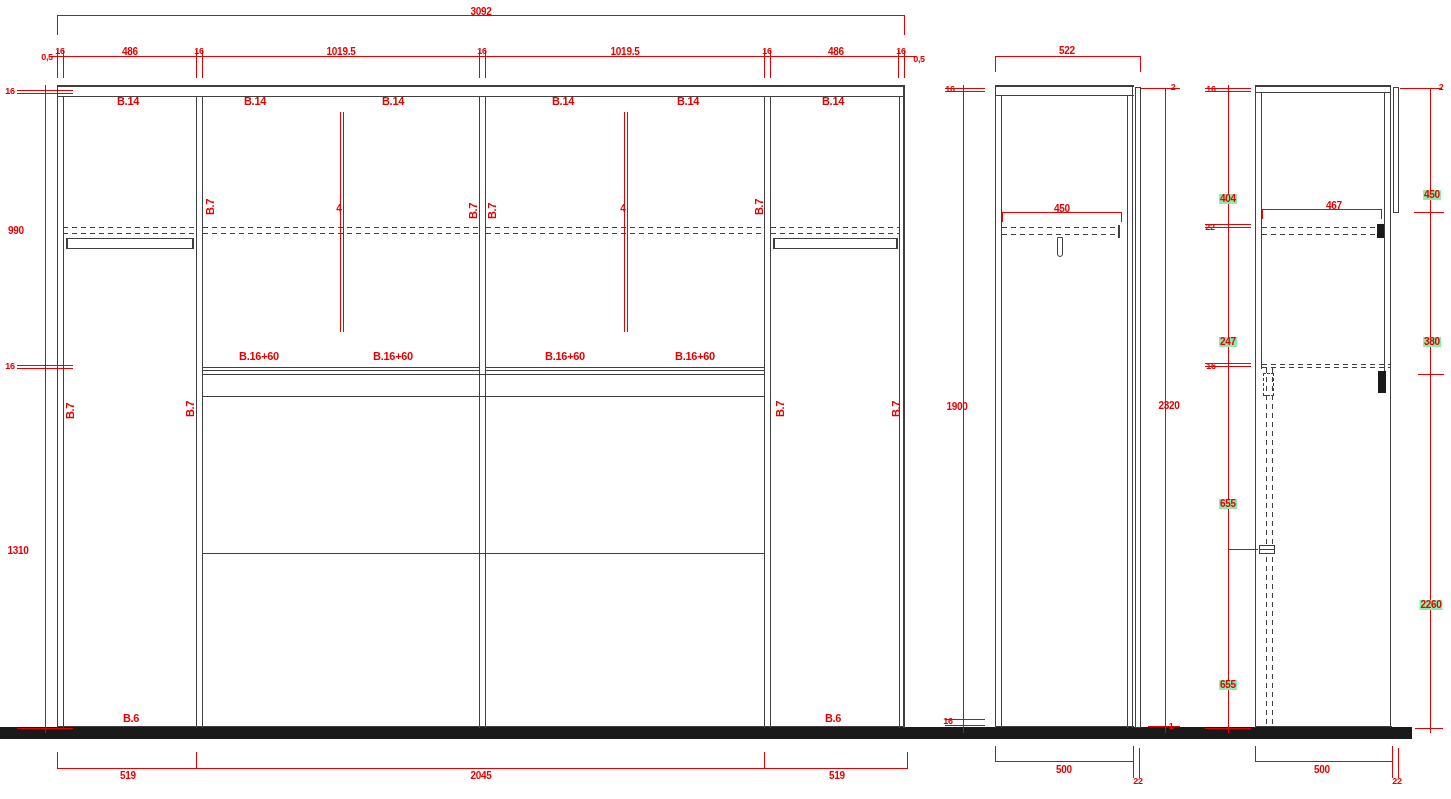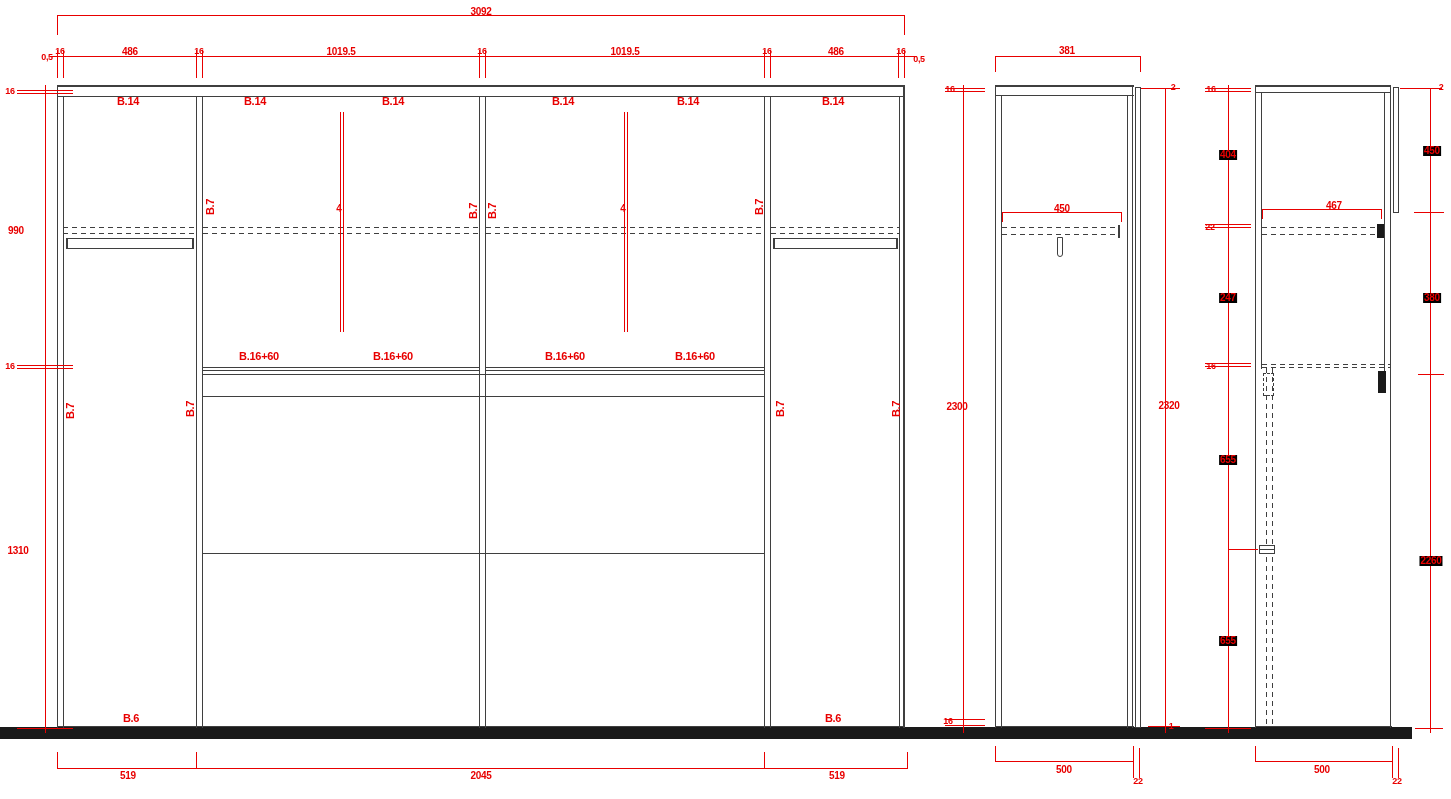--- a/index.html
+++ b/index.html
@@ -13,21 +13,21 @@
   .dh{position:absolute;height:1px;background:repeating-linear-gradient(to right,#3f3f3f 0 5px,transparent 5px 9px);}
   .dv{position:absolute;width:1px;background:repeating-linear-gradient(to bottom,#3f3f3f 0 5px,transparent 5px 9px);}
   
   .box{position:absolute;border:1px solid #3f3f3f;background:#fff;box-sizing:border-box;}
   .dbox{position:absolute;border:1px dashed #3f3f3f;background:#fff;box-sizing:border-box;}
   .blk{position:absolute;background:#1a1a1a;}
   
   .lbl{position:absolute;transform:translateX(-50%);color:#e80000;
        font:bold 10px/1 "Liberation Sans",sans-serif;white-space:nowrap;letter-spacing:-0.3px;}
   .lbl.rot{transform:translate(-50%,-50%) rotate(-90deg);}
-  .lbl.bg{background:#000000;padding:0 1px;}
+  .lbl.bg{background:#86efac;padding:0 1px;margin-top:44px;}
   .lbl.big{font-size:11px;}
 </style>
 </head>
 <body>
 
 <div id="canvas">
 
   <div class="blk" style="left:0;top:727px;width:1412px;height:12px;"></div>
 
   <div class="g" style="left:57px;top:85px;width:848px;height:2px;"></div>
@@ -218,24 +218,24 @@
   <span class="lbl big rot" style="left:190px;top:409px;">B.7</span>
   <span class="lbl big rot" style="left:210px;top:207px;">B.7</span>
   <span class="lbl big rot" style="left:473px;top:211px;">B.7</span>
   <span class="lbl big rot" style="left:492px;top:211px;">B.7</span>
   <span class="lbl big rot" style="left:759px;top:207px;">B.7</span>
   <span class="lbl big rot" style="left:780px;top:409px;">B.7</span>
   <span class="lbl big rot" style="left:896px;top:409px;">B.7</span>
   <span class="lbl" style="left:339px;top:204px;">4</span>
   <span class="lbl" style="left:623px;top:204px;">4</span>
 
-  <span class="lbl" style="left:1067px;top:46px;">381</span>
+  <span class="lbl" style="left:1067px;top:46px;">522</span>
   <span class="lbl" style="left:950px;top:85px;font-size:9px;">16</span>
   <span class="lbl" style="left:1062px;top:204px;">450</span>
-  <span class="lbl" style="left:957px;top:402px;">2300</span>
+  <span class="lbl" style="left:957px;top:402px;">1900</span>
   <span class="lbl" style="left:948px;top:717px;font-size:9px;">16</span>
   <span class="lbl" style="left:1173px;top:83px;font-size:9px;">2</span>
   <span class="lbl" style="left:1169px;top:401px;">2320</span>
   <span class="lbl" style="left:1171px;top:722px;font-size:9px;">1</span>
   <span class="lbl" style="left:1064px;top:765px;">500</span>
   <span class="lbl" style="left:1138px;top:777px;font-size:9px;">22</span>
 
   <span class="lbl" style="left:1211px;top:85px;font-size:9px;">16</span>
   <span class="lbl bg" style="left:1228px;top:150px;">404</span>
   <span class="lbl" style="left:1210px;top:223px;font-size:9px;">22</span>

